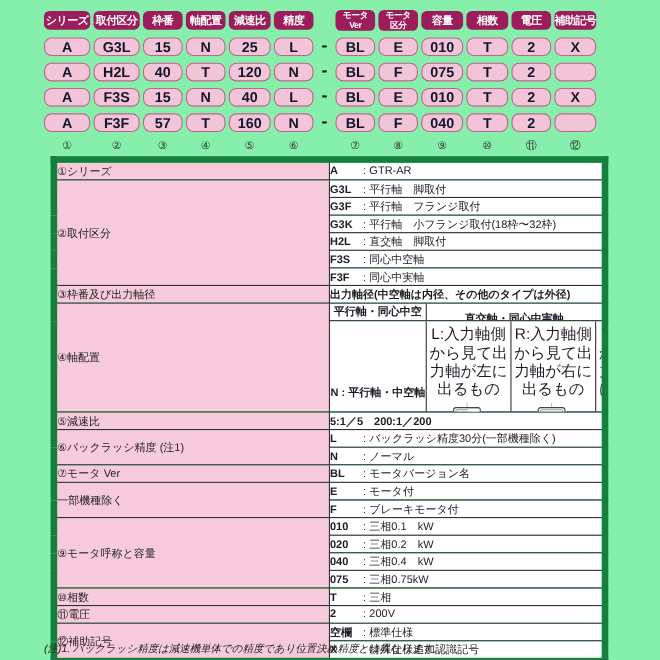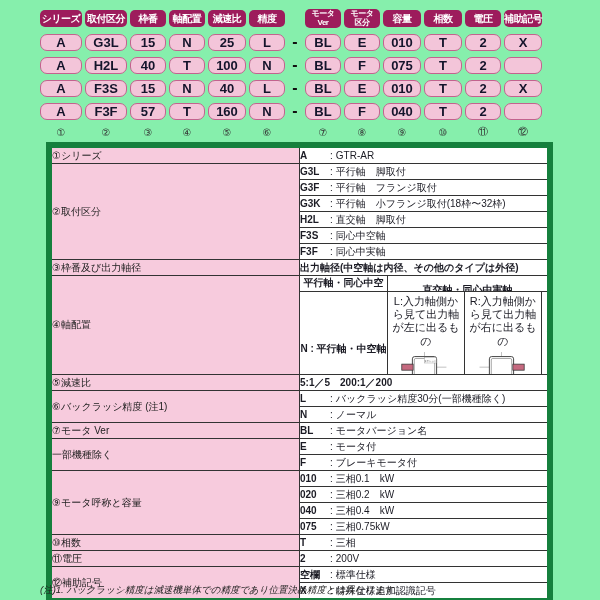--- a/index.html
+++ b/index.html
@@ -30,21 +30,21 @@
   .sep{display:inline-block;margin-right:3px;}
   .plain{font-weight:bold;margin-top:44px;}
   .shaft-hd{display:grid;grid-template-columns:88px 1fr;height:15px;font-weight:bold;text-align:center;align-items:center;}
   .shaft-hd .c1{border-right:1px solid #333;height:100%;display:flex;align-items:center;justify-content:center;}
   .shaft-hd .c2{display:flex;align-items:center;justify-content:center;}
   .shaft-bd{display:grid;grid-template-columns:88px 1fr 1fr 1fr;height:82px;}
   .shaft-bd>div{border-right:1px solid #333;}
   .shaft-bd>div:last-child{border-right:none;}
   .n-cell{display:flex;align-items:center;justify-content:center;font-weight:bold;}
   .diag{display:flex;flex-direction:column;align-items:center;padding-top:3px;}
-  .diag .cap{font-size:11px;line-height:1.2;text-align:center;padding:0 2px;}
+  .diag .cap{font-size:14px;line-height:1.2;text-align:center;padding:0 2px;}
   .diag svg{margin-top:1px;}
 
   .footnote{position:absolute;left:40px;top:584px;font-size:9.5px;color:#222;font-style:italic;}
 </style>
 </head>
 <body>
 
 <div class="page">
   <div class="code-table">
       <div class="hdr-pill">シリーズ</div>
@@ -72,21 +72,21 @@
       <div class="val-pill">BL</div>
       <div class="val-pill">E</div>
       <div class="val-pill">010</div>
       <div class="val-pill">T</div>
       <div class="val-pill">2</div>
       <div class="val-pill">X</div>
       <div class="val-pill">A</div>
       <div class="val-pill">H2L</div>
       <div class="val-pill">40</div>
       <div class="val-pill">T</div>
-      <div class="val-pill">100</div>
+      <div class="val-pill">120</div>
       <div class="val-pill">N</div>
       <div class="dash-cell">-</div>
       <div class="val-pill">BL</div>
       <div class="val-pill">F</div>
       <div class="val-pill">075</div>
       <div class="val-pill">T</div>
       <div class="val-pill">2</div>
       <div class="val-pill"></div>
       <div class="val-pill">A</div>
       <div class="val-pill">F3S</div>

